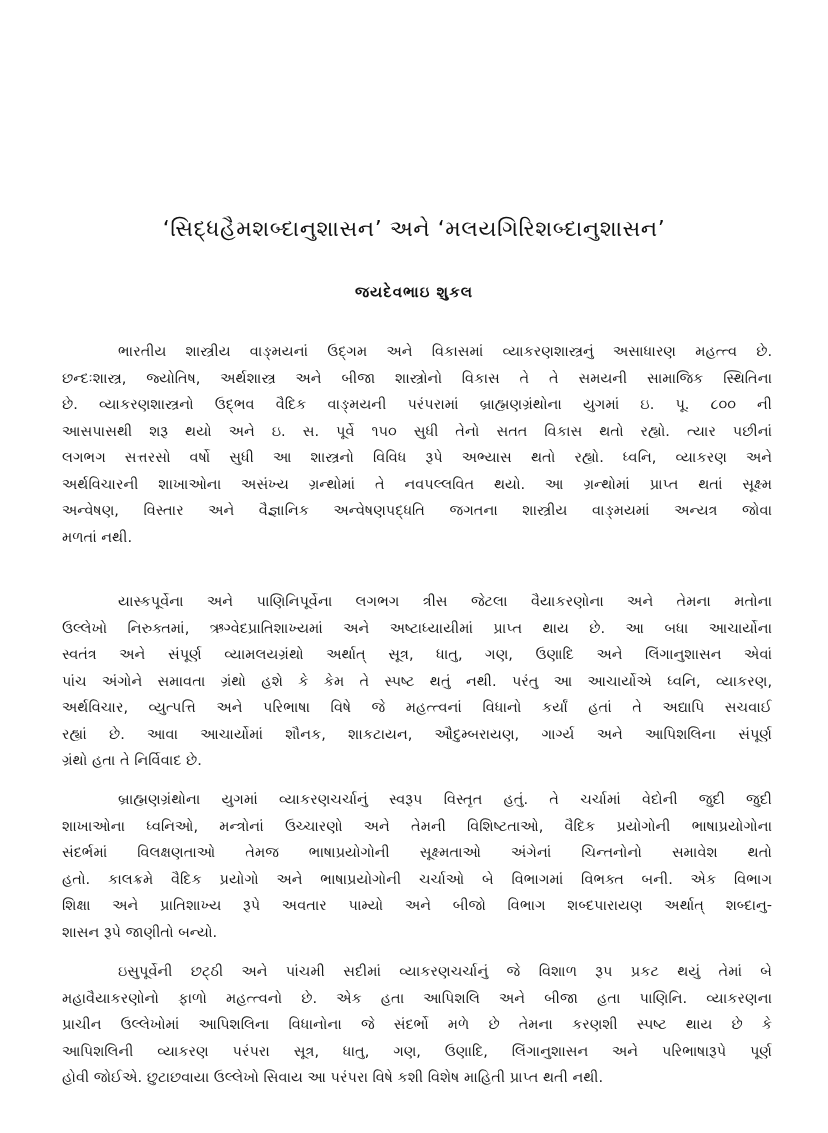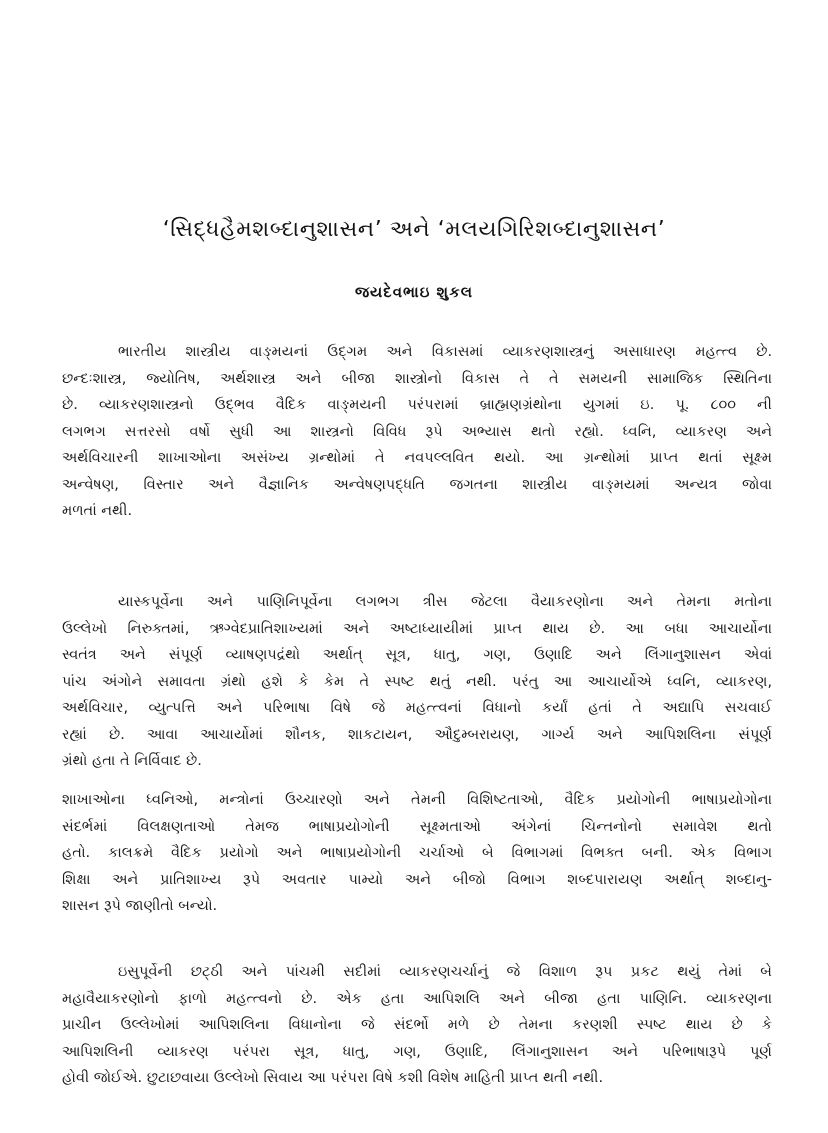--- a/index.html
+++ b/index.html
@@ -25,37 +25,39 @@
 <body>
 
 <div class="page">
   <div class="title">‘સિદ્ધહૈમશબ્દાનુશાસન’  અને ‘મલયગિરિશબ્દાનુશાસન’</div>
   <div class="author">જયદેવભાઇ શુકલ</div>
 
   <div class="para" style="top:290px">
     <div class="line indent">ભારતીય શાસ્ત્રીય વાઙ્મયનાં ઉદ્ગમ અને વિકાસમાં વ્યાકરણશાસ્ત્રનું અસાધારણ મહત્ત્વ છે.</div>
     <div class="line">છન્દઃશાસ્ત્ર, જ્યોતિષ, અર્થશાસ્ત્ર અને બીજા શાસ્ત્રોનો વિકાસ તે તે સમયની સામાજિક સ્થિતિના</div>
     <div class="line">છે. વ્યાકરણશાસ્ત્રનો ઉદ્ભવ વૈદિક વાઙ્મયની પરંપરામાં બ્રાહ્મણગ્રંથોના યુગમાં ઇ. પૂ. ૮૦૦ ની</div>
+    <div class="line">આસપાસથી શરૂ થયો અને ઇ. સ. પૂર્વે ૧૫૦ સુધી તેનો સતત વિકાસ થતો રહ્યો. ત્યાર પછીનાં</div>
     <div class="line">લગભગ સત્તરસો વર્ષો સુધી આ શાસ્ત્રનો વિવિધ રૂપે અભ્યાસ થતો રહ્યો. ધ્વનિ, વ્યાકરણ અને</div>
     <div class="line">અર્થવિચારની શાખાઓના અસંખ્ય ગ્રન્થોમાં તે નવપલ્લવિત થયો. આ ગ્રન્થોમાં પ્રાપ્ત થતાં સૂક્ષ્મ</div>
     <div class="line">અન્વેષણ, વિસ્તાર અને વૈજ્ઞાનિક અન્વેષણપદ્ધતિ જગતના શાસ્ત્રીય વાઙ્મયમાં અન્યત્ર જોવા</div>
     <div class="line last">મળતાં નથી.</div>
   </div>
 
   <div class="para" style="top:540px">
     <div class="line indent">યાસ્કપૂર્વેના અને પાણિનિપૂર્વેના લગભગ ત્રીસ જેટલા વૈયાકરણોના અને તેમના મતોના</div>
     <div class="line">ઉલ્લેખો નિરુક્તમાં, ઋગ્વેદપ્રાતિશાખ્યમાં અને અષ્ટાધ્યાયીમાં પ્રાપ્ત થાય છે. આ બધા આચાર્યોના</div>
-    <div class="line">સ્વતંત્ર અને સંપૂર્ણ વ્યાષણપદ્રંથો અર્થાત્ સૂત્ર, ધાતુ, ગણ, ઉણાદિ અને લિંગાનુશાસન એવાં</div>
+    <div class="line">સ્વતંત્ર અને સંપૂર્ણ વ્યામલયગ્રંથો અર્થાત્ સૂત્ર, ધાતુ, ગણ, ઉણાદિ અને લિંગાનુશાસન એવાં</div>
     <div class="line">પાંચ અંગોને સમાવતા ગ્રંથો હશે કે કેમ તે સ્પષ્ટ થતું નથી. પરંતુ આ આચાર્યોએ ધ્વનિ, વ્યાકરણ,</div>
     <div class="line">અર્થવિચાર, વ્યુત્પત્તિ અને પરિભાષા વિષે જે મહત્ત્વનાં વિધાનો કર્યાં હતાં તે અદ્યાપિ સચવાઈ</div>
     <div class="line">રહ્યાં છે. આવા આચાર્યોમાં શૌનક, શાકટાયન, ઔદુમ્બરાયણ, ગાર્ગ્ય અને આપિશલિના સંપૂર્ણ</div>
     <div class="line last">ગ્રંથો હતા તે નિર્વિવાદ છે.</div>
   </div>
 
   <div class="para" style="top:738px">
+    <div class="line indent">બ્રાહ્મણગ્રંથોના યુગમાં વ્યાકરણચર્ચાનું સ્વરૂપ વિસ્તૃત હતું. તે ચર્ચામાં વેદોની જુદી જુદી</div>
     <div class="line">શાખાઓના ધ્વનિઓ, મન્ત્રોનાં ઉચ્ચારણો અને તેમની વિશિષ્ટતાઓ, વૈદિક પ્રયોગોની ભાષાપ્રયોગોના</div>
     <div class="line">સંદર્ભમાં વિલક્ષણતાઓ તેમજ ભાષાપ્રયોગોની સૂક્ષ્મતાઓ અંગેનાં ચિન્તનોનો સમાવેશ થતો</div>
     <div class="line">હતો. કાલક્રમે વૈદિક પ્રયોગો અને ભાષાપ્રયોગોની ચર્ચાઓ બે વિભાગમાં વિભક્ત બની. એક વિભાગ</div>
     <div class="line">શિક્ષા અને પ્રાતિશાખ્ય રૂપે અવતાર પામ્યો અને બીજો વિભાગ શબ્દપારાયણ અર્થાત્ શબ્દાનુ-</div>
     <div class="line last">શાસન રૂપે જાણીતો બન્યો.</div>
   </div>
 
   <div class="para" style="top:910px">
     <div class="line indent">ઇસુપૂર્વેની છટ્ઠી અને પાંચમી સદીમાં વ્યાકરણચર્ચાનું જે વિશાળ રૂપ પ્રકટ થયું તેમાં બે</div>
     <div class="line">મહાવૈયાકરણોનો ફાળો મહત્ત્વનો છે. એક હતા આપિશલિ અને બીજા હતા પાણિનિ. વ્યાકરણના</div>

